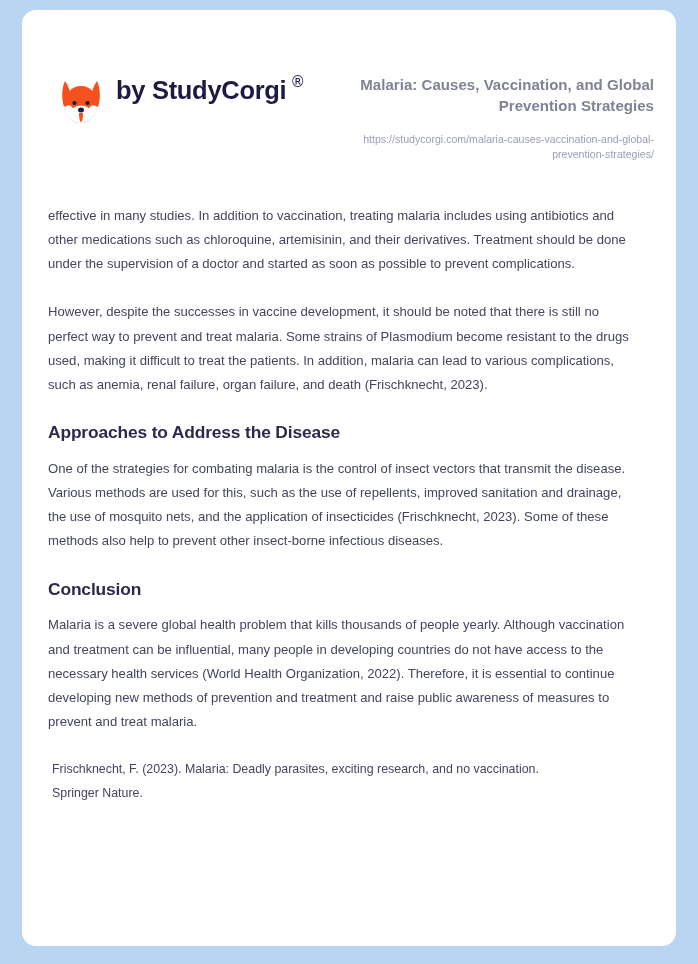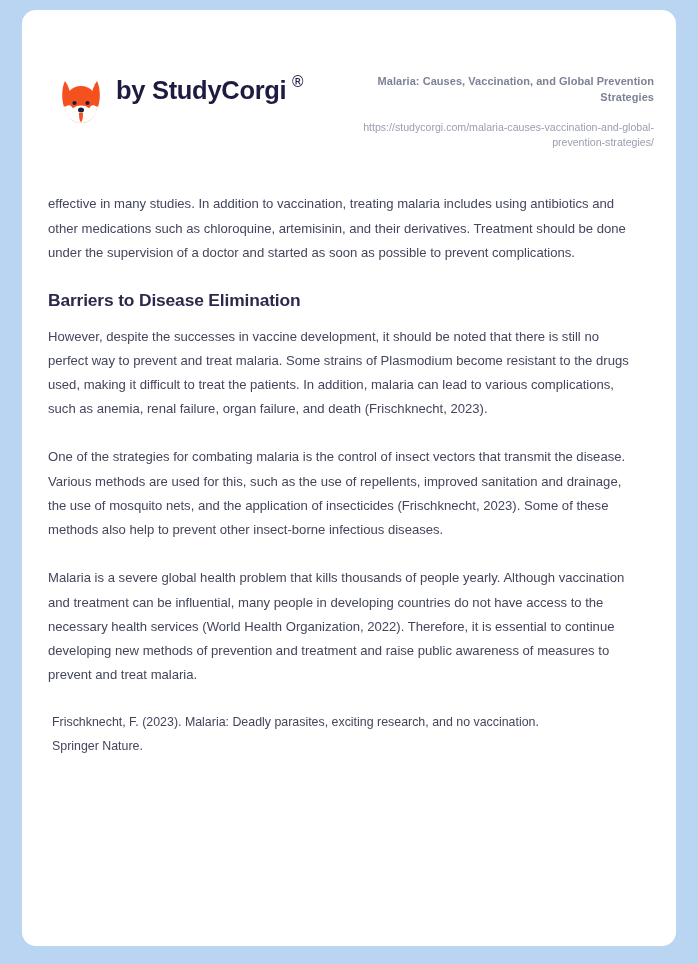--- a/index.html
+++ b/index.html
@@ -69,21 +69,21 @@
     font-family: "DejaVu Sans", sans-serif;
   }
 
   .header-meta {
     flex: 0 1 auto;
     max-width: 330px;
     text-align: right;
     padding-top: 2px;
   }
   .header-title {
-    font-size: 11px;
+    font-size: 15px;
     font-weight: 700;
     color: #7e8295;
     line-height: 1.42;
     letter-spacing: 0.05px;
   }
   .header-url {
     font-size: 10.6px;
     font-weight: 400;
     color: #9a9eb0;
     line-height: 1.42;
@@ -164,29 +164,30 @@
       <div class="header-url">https://studycorgi.com/malaria-causes-vaccination-and-global-prevention-strategies/</div>
     </div>
 
   </div>
 
   <div class="doc-body">
 
     <p class="para">effective in many studies. In addition to vaccination, treating malaria includes using antibiotics and other medications such as chloroquine, artemisinin, and their derivatives. Treatment should be done under the supervision of a doctor and started as soon as possible to prevent complications.</p>
 
     <div class="section-block">
-      <h2 class="section-heading">Barriers to Disease Elimination</h2>
       <p class="para">However, despite the successes in vaccine development, it should be noted that there is still no perfect way to prevent and treat malaria. Some strains of Plasmodium become resistant to the drugs used, making it difficult to treat the patients. In addition, malaria can lead to various complications, such as anemia, renal failure, organ failure, and death (Frischknecht, 2023).</p>
     </div>
 
     <div class="section-block">
+      <h2 class="section-heading">Approaches to Address the Disease</h2>
       <p class="para">One of the strategies for combating malaria is the control of insect vectors that transmit the disease. Various methods are used for this, such as the use of repellents, improved sanitation and drainage, the use of mosquito nets, and the application of insecticides (Frischknecht, 2023). Some of these methods also help to prevent other insect-borne infectious diseases.</p>
     </div>
 
     <div class="section-block">
+      <h2 class="section-heading">Conclusion</h2>
       <p class="para">Malaria is a severe global health problem that kills thousands of people yearly. Although vaccination and treatment can be influential, many people in developing countries do not have access to the necessary health services (World Health Organization, 2022). Therefore, it is essential to continue developing new methods of prevention and treatment and raise public awareness of measures to prevent and treat malaria.</p>
     </div>
 
     <div class="section-block">
       <p class="ref-entry">Frischknecht, F. (2023). Malaria: Deadly parasites, exciting research, and no vaccination. Springer Nature.</p>
     </div>
 
   </div>
 
 </div>

